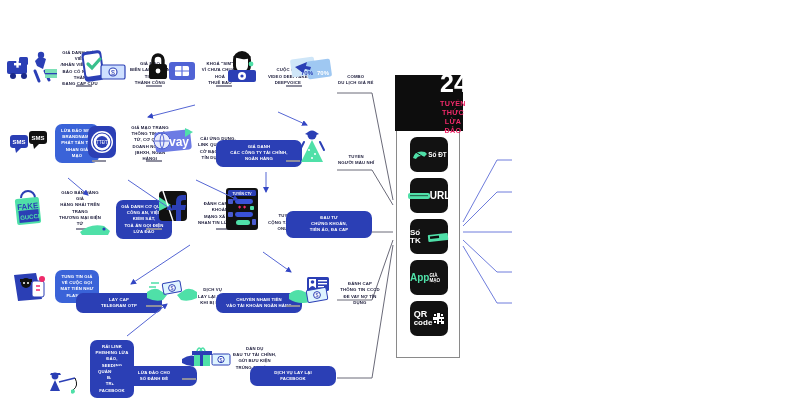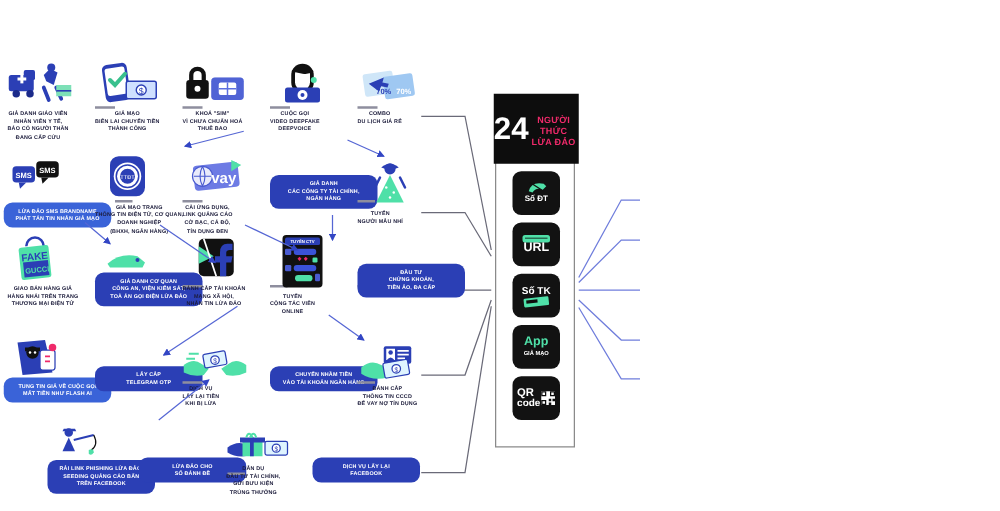--- a/index.html
+++ b/index.html
@@ -12,46 +12,46 @@
   .nca { position:absolute; top:6px; left:668px; width:126px; height:38px;
          display:flex; align-items:center; gap:5px; }
   .nca-shield { width:30px; height:32px; position:relative; }
   .nca-txt { display:flex; flex-direction:column; line-height:1; }
   .nca-name { font-size:19px; font-weight:bold; color:#1f4fd8; letter-spacing:.5px; }
   .nca-sub { font-size:3.6px; font-weight:bold; color:#1f4fd8; letter-spacing:.2px;
              margin-top:2px; transform:scaleX(1.02); transform-origin:left; }
 
   
   .node { position:absolute; width:96px; text-align:center;
-          display:flex; flex-direction:column; align-items:flex-start; }
+          display:flex; flex-direction:row; align-items:flex-end; }
   .node .ico { width:52px; height:38px; position:relative; display:flex;
                align-items:center; justify-content:center; }
   .cap { font-size:4.3px; font-weight:bold; color:#1b1b3a; line-height:1.45;
          letter-spacing:.15px; margin-top:2px; text-transform:uppercase; }
   .pill { background:#2b3fb5; color:#fff; border-radius:7px; padding:4px 5px;
           font-size:4.3px; font-weight:bold; line-height:1.45; letter-spacing:.15px;
           text-transform:uppercase; width:86px; }
   .pill.light { background:#3a63d8; }
 
   
   .dash { position:absolute; height:1.6px; background:#8e8e9e; }
 
   
   .centerwrap { position:absolute; left:396px; top:76px; width:64px; height:282px;
      border:1px solid #8a8a8a; background:#fff; }
   .blackhead { position:absolute; left:-2px; top:-2px; width:68px; height:56px;
-     background:#0d0d0d; display:flex; flex-direction:row; align-items:center;
-     justify-content:center; }
+     background:#0d0d0d; display:flex; flex-direction:column; align-items:flex-start;
+     justify-content:center;padding-left:45px; }
   .bignum { color:#fff; font-size:25px; font-weight:bold; line-height:1; }
   .headsub { color:#ef2a6a; font-size:7.2px; font-weight:bold; line-height:1.25;
      letter-spacing:.3px; text-align:center; margin-top:3px; }
   .chips { position:absolute; top:60px; left:0; width:64px;
      display:flex; flex-direction:column; align-items:center; gap:6px; }
   .chip { width:38px; height:35px; background:#121212; border-radius:7px;
-     display:flex; flex-direction:column; align-items:center; justify-content:center;
+     display:flex; flex-direction:row; align-items:center; justify-content:center;
      color:#fff; }
   .chip .c1 { font-size:10px; font-weight:bold; line-height:1; }
   .chip .c1.mint { color:#4fe0a8; }
   .chip .c2 { font-size:4.6px; font-weight:bold; line-height:1.1; margin-top:1px; }
 
   
   .napcard { position:absolute; left:510px; top:100px; width:282px; height:282px;
      background:#2b2fb8; border-radius:38px; display:flex; flex-direction:column;
      align-items:center; justify-content:center; }
   .napinner { width:128px; height:128px; background:#fff; border-radius:34px;
@@ -415,21 +415,21 @@
       <path d="M190,245 L131,284"></path>
       <path d="M263,252 L291,272"></path>
       <path d="M127,336 L167,304"></path>
     </g>
   </svg>
 
   <div class="centerwrap">
     <div class="blackhead">
       <div class="bignum">24</div>
       <div class="headsub">
-        <div>NGƯỜI THỨC</div>
+        <div>TUYỂN THỨC</div>
         <div>LỪA ĐẢO</div>
       </div>
     </div>
     <div class="chips">
 
       <div class="chip">
         <span>
           <svg width="17" height="10" viewBox="0 0 17 10">
             <path d="M2 8 q2 -8 12 -6 l2 2 -3 3 -2 -1 q-4 -0.6 -6 3z" fill="#4fe0a8"></path>
             <path d="M3 1 l11 7" stroke="#111" stroke-width="1"></path>

